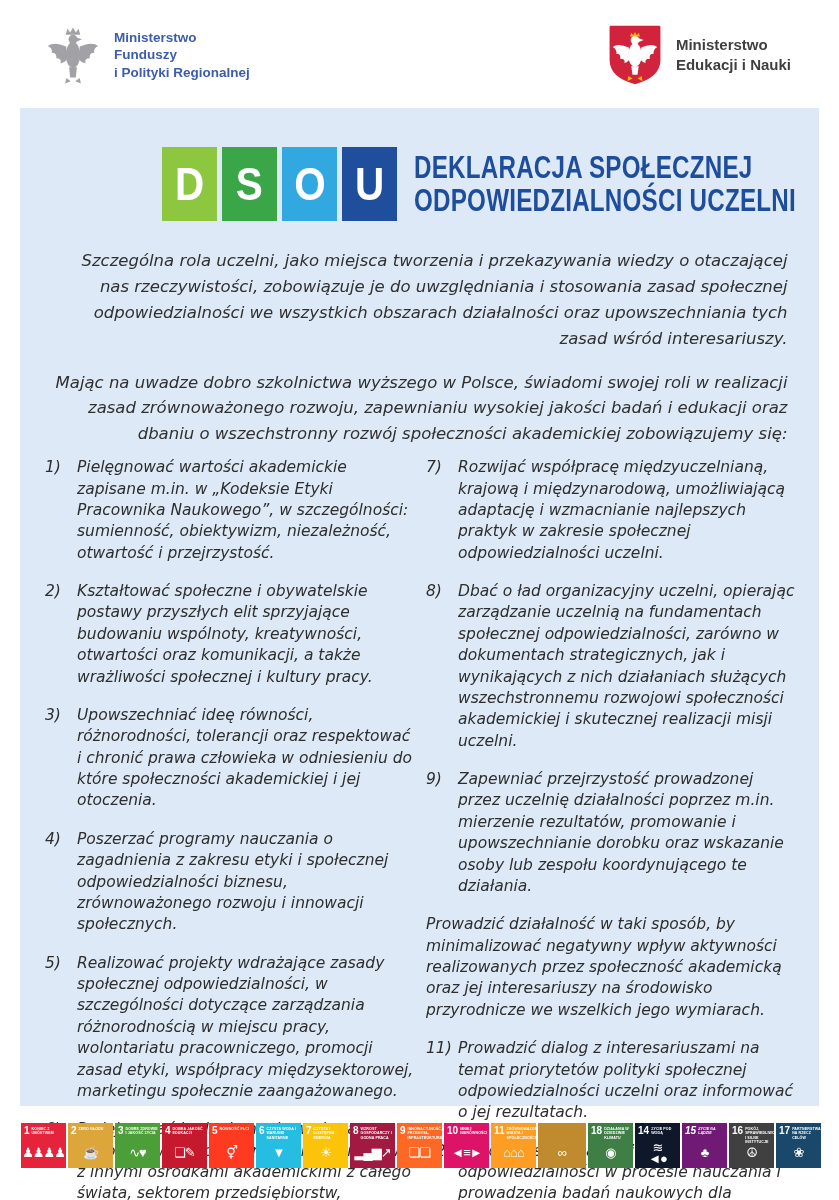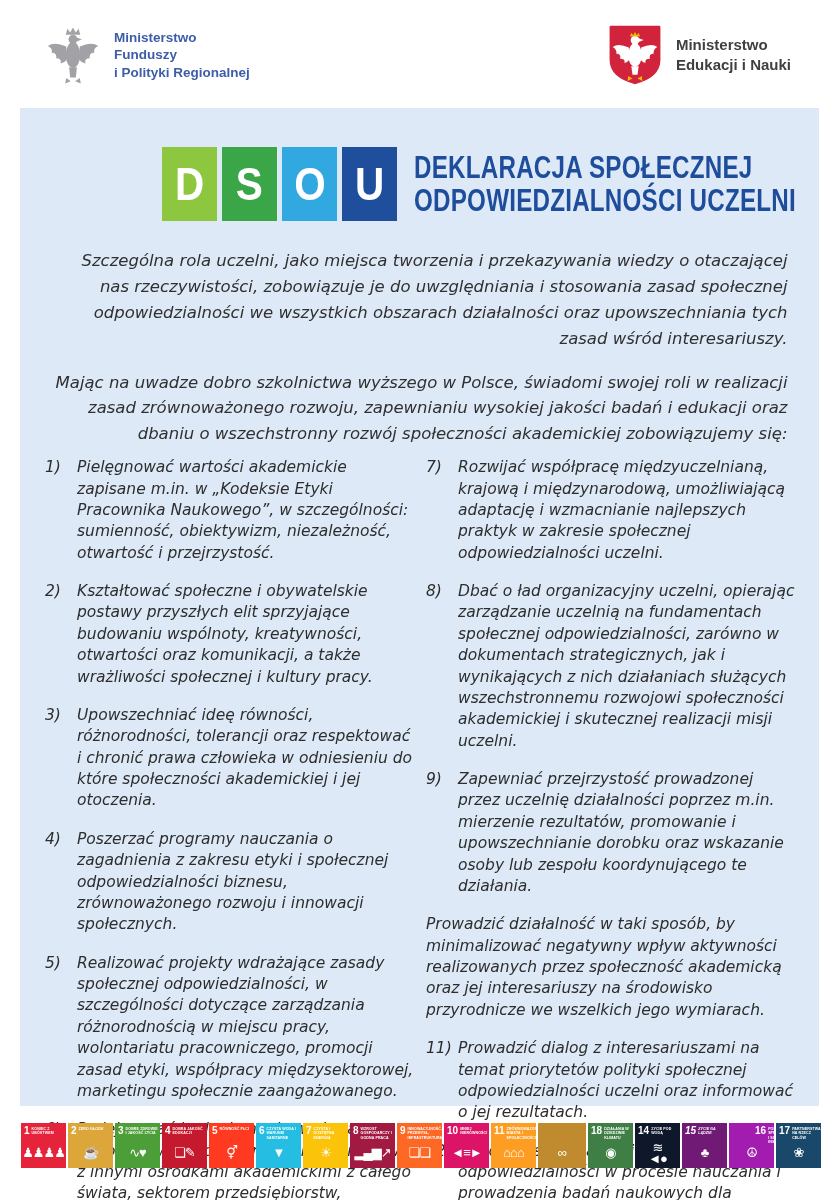--- a/index.html
+++ b/index.html
@@ -290,21 +290,21 @@
       <div class="sdg-glyph">≋
 ◄●</div>
     </div>
     <div class="sdg-tile" style="background-color: #701a75; font-style: italic;">
       <div class="sdg-head">
           <span class="sdg-num">15</span>
           <span class="sdg-title">ŻYCIE NA LĄDZIE</span>
         </div>
       <div class="sdg-glyph">♣</div>
     </div>
-    <div class="sdg-tile" style="background-color: #a21caf; padding-left: 23px;">
+    <div class="sdg-tile" style="background-color: #404040;">
       <div class="sdg-head">
           <span class="sdg-num">16</span>
           <span class="sdg-title">POKÓJ, SPRAWIEDLIWOŚĆ I SILNE INSTYTUCJE</span>
         </div>
       <div class="sdg-glyph">☮</div>
     </div>
     <div class="sdg-tile" style="background-color: rgb(25, 72, 106);">
       <div class="sdg-head">
           <span class="sdg-num">17</span>
           <span class="sdg-title">PARTNERSTWA NA RZECZ CELÓW</span>

